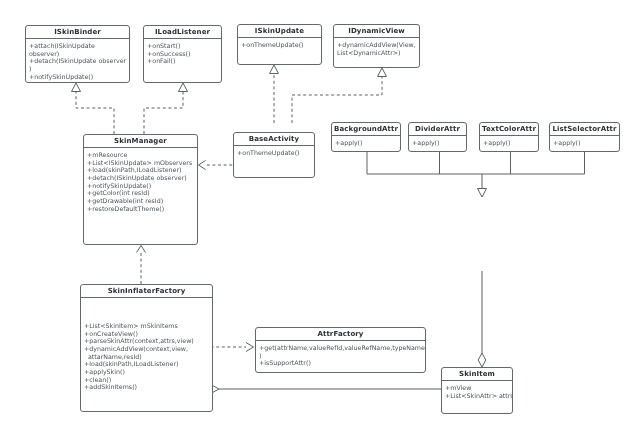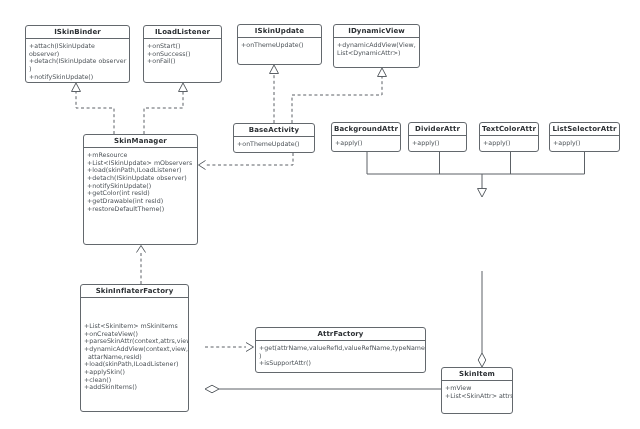--- a/index.html
+++ b/index.html
@@ -108,21 +108,21 @@
   <div class="uml-class" style="left:333px;top:24px;width:87px;height:44px">
     <div class="uml-title">IDynamicView</div>
     <div class="uml-members"><div class="member-line">+dynamicAddView(View,</div><div class="member-line">List&lt;DynamicAttr&gt;)</div></div>
   </div>
 
   <div class="uml-class" style="left:83px;top:134px;width:115px;height:111px">
     <div class="uml-title">SkinManager</div>
     <div class="uml-members"><div class="member-line">+mResource</div><div class="member-line">+List&lt;ISkinUpdate&gt; mObservers</div><div class="member-line">+load(skinPath,ILoadListener)</div><div class="member-line">+detach(ISkinUpdate observer)</div><div class="member-line">+notifySkinUpdate()</div><div class="member-line">+getColor(int resId)</div><div class="member-line">+getDrawable(int resId)</div><div class="member-line">+restoreDefaultTheme()</div></div>
   </div>
 
-  <div class="uml-class" style="left:233px;top:123px;width:82px;height:30px">
+  <div class="uml-class" style="left:233px;top:132px;width:82px;height:46px">
     <div class="uml-title">BaseActivity</div>
     <div class="uml-members"><div class="member-line">+onThemeUpdate()</div></div>
   </div>
 
   <div class="uml-class" style="left:331px;top:122px;width:70px;height:30px">
     <div class="uml-title">BackgroundAttr</div>
     <div class="uml-members"><div class="member-line">+apply()</div></div>
   </div>
 
   <div class="uml-class" style="left:408px;top:122px;width:59px;height:30px">
@@ -134,21 +134,21 @@
     <div class="uml-title">TextColorAttr</div>
     <div class="uml-members"><div class="member-line">+apply()</div></div>
   </div>
 
   <div class="uml-class" style="left:549px;top:122px;width:71px;height:30px">
     <div class="uml-title">ListSelectorAttr</div>
     <div class="uml-members"><div class="member-line">+apply()</div></div>
   </div>
 
 
-  <div class="uml-class" style="left:80px;top:284px;width:109px;height:128px">
+  <div class="uml-class" style="left:80px;top:284px;width:133px;height:128px">
     <div class="uml-title">SkinInflaterFactory</div>
     <div class="uml-members gap-top"><div class="member-line">+List&lt;SkinItem&gt; mSkinItems</div><div class="member-line">+onCreateView()</div><div class="member-line">+parseSkinAttr(context,attrs,view)</div><div class="member-line">+dynamicAddView(context,view,</div><div class="member-line">  attarName,resId)</div><div class="member-line">+load(skinPath,ILoadListener)</div><div class="member-line">+applySkin()</div><div class="member-line">+clean()</div><div class="member-line">+addSkinItems()</div></div>
   </div>
 
   <div class="uml-class" style="left:255px;top:327px;width:171px;height:46px">
     <div class="uml-title">AttrFactory</div>
     <div class="uml-members"><div class="member-line">+get(attrName,valueRefId,valueRefName,typeName</div><div class="member-line">)</div><div class="member-line">+isSupportAttr()</div></div>
   </div>
 
   <div class="uml-class" style="left:441px;top:367px;width:72px;height:47px">

